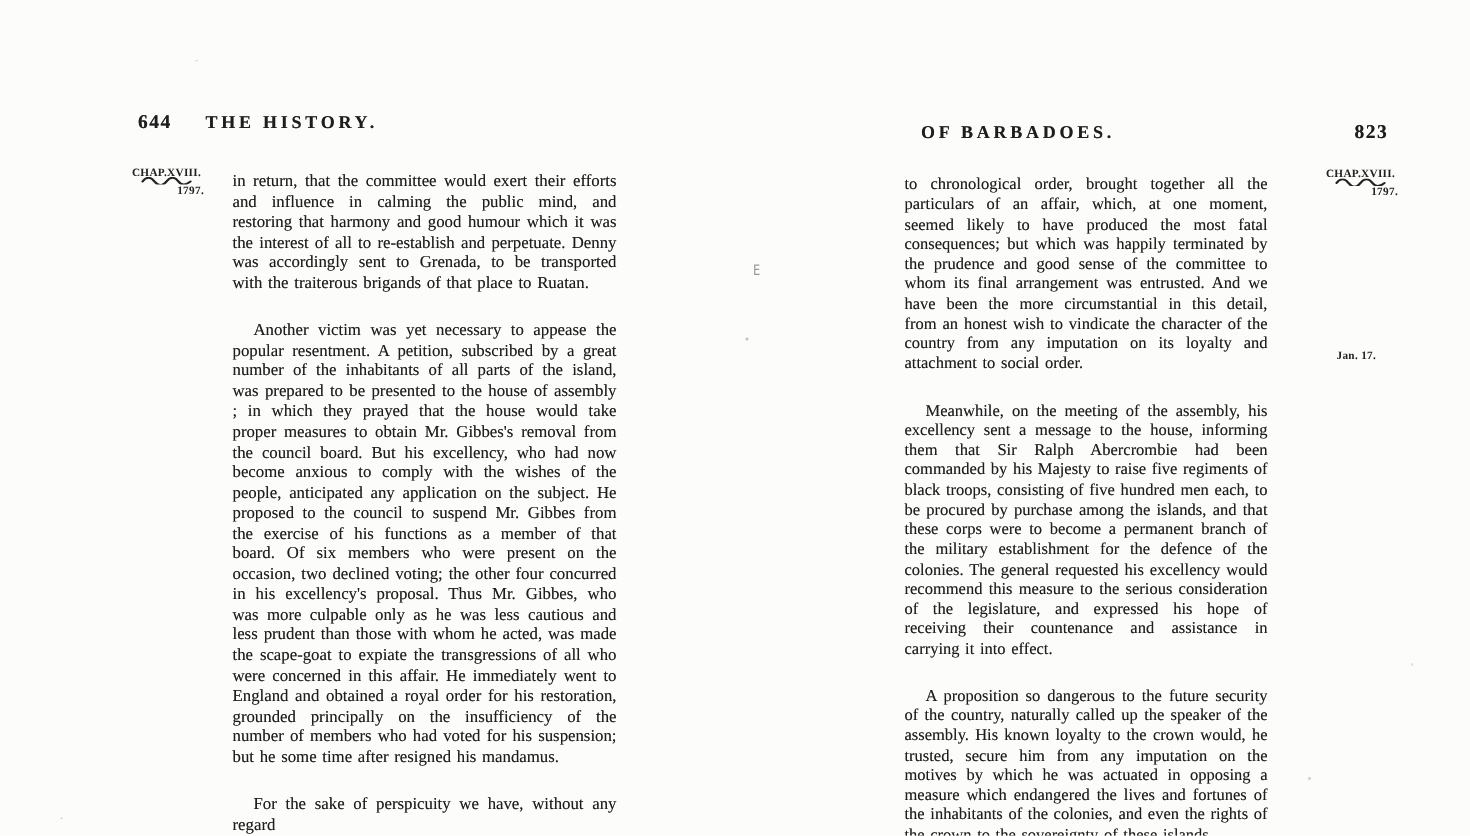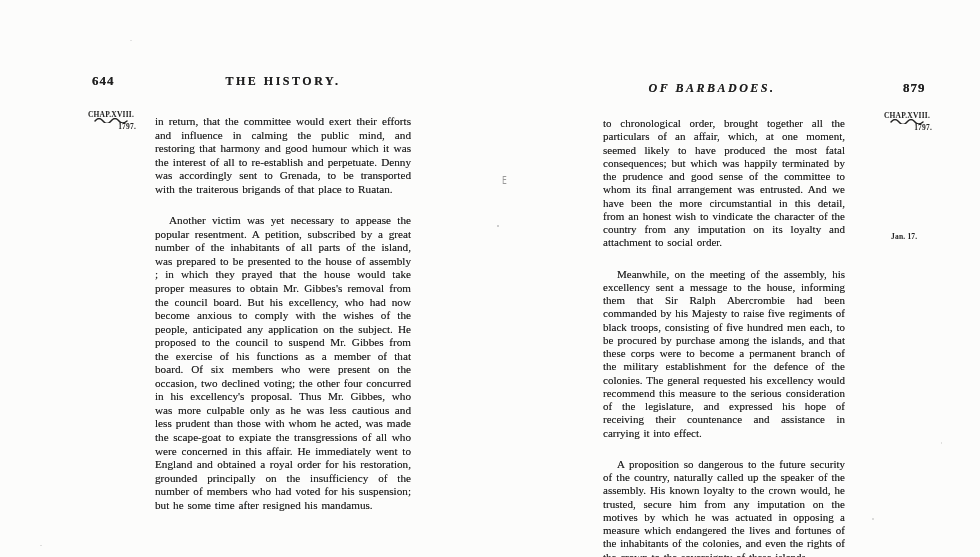--- a/index.html
+++ b/index.html
@@ -14,27 +14,27 @@
   
   .pagenum{
     position:absolute;
     font-size:13px;font-weight:bold;letter-spacing:1px;
     text-shadow:0 0 .4px rgba(20,20,20,.7);
   }
   .pagenum-left{left:92px;top:73px;}
   .pagenum-right{left:903px;top:80px;}
   .running{
     position:absolute;
-    text-align:center;
+    text-align:left;
     font-size:12px;font-weight:bold;
     letter-spacing:2.5px;
     text-shadow:0 0 .4px rgba(20,20,20,.6);
   }
   .running-left{left:137px;width:292px;top:74px;}
-  .running-right{left:573px;width:278px;top:81px;font-style:italic;}
+  .running-right{left:614px;width:278px;top:81px;}
   
   .margin-note{
     position:absolute;
     width:50px;
     text-align:center;
     font-size:7.5px;font-weight:bold;
     letter-spacing:.2px;
     line-height:8px;
     color:#222;
     margin-top:12px;
@@ -92,26 +92,27 @@
       <div>CHAP.XVIII.</div>
       <svg class="flourish" width="34" height="5" viewBox="0 0 34 5">
         <path d="M1,3 q4,-5 8,0 q4,5 8,0 q4,-5 8,0 q3,4 8,0" fill="none" stroke="#222" stroke-width="1.4" stroke-linecap="round"></path>
       </svg>
       <div class="year">1797.</div>
     </aside>
 
     <div class="body body-left">
       <p class="para">in return, that the committee would exert their efforts and influence in calming the public mind, and restoring that harmony and good humour which it was the interest of all to re-establish and perpetuate.  Denny was accordingly sent to Grenada, to be transported with the traiterous brigands of that place to Ruatan.</p>
       <p class="para indent">Another victim was yet necessary to appease the popular resentment.  A petition, subscribed by a great number of the inhabitants of all parts of the island, was prepared to be presented to the house of assembly ; in which they prayed that the house would take proper measures to obtain Mr. Gibbes's removal from the council board.  But his excellency, who had now become anxious to comply with the wishes of the people, anticipated any application on the subject.  He proposed to the council to suspend Mr. Gibbes from the exercise of his functions as a member of that board.  Of six members who were present on the occasion, two declined voting; the other four concurred in his excellency's proposal.  Thus Mr. Gibbes, who was more culpable only as he was less cautious and less prudent than those with whom he acted, was made the scape-goat to expiate the transgressions of all who were concerned in this affair.  He immediately went to England and obtained a royal order for his restoration, grounded principally on the insufficiency of the number of members who had voted for his suspension; but he some time after resigned his mandamus.</p>
+      <p class="para indent">For the sake of perspicuity we have, without any regard</p>
     </div>
   </section>
 
   <section>
     <div class="running running-right">OF BARBADOES.</div>
-    <div class="pagenum pagenum-right">879</div>
+    <div class="pagenum pagenum-right">823</div>
 
     <aside class="margin-note mn-right">
       <div>CHAP.XVIII.</div>
       <svg class="flourish" width="34" height="5" viewBox="0 0 34 5">
         <path d="M1,3 q4,-5 8,0 q4,5 8,0 q4,-5 8,0 q3,4 8,0" fill="none" stroke="#222" stroke-width="1.4" stroke-linecap="round"></path>
       </svg>
       <div class="year">1797.</div>
     </aside>
 
     <div class="date-note">Jan. 17.</div>

